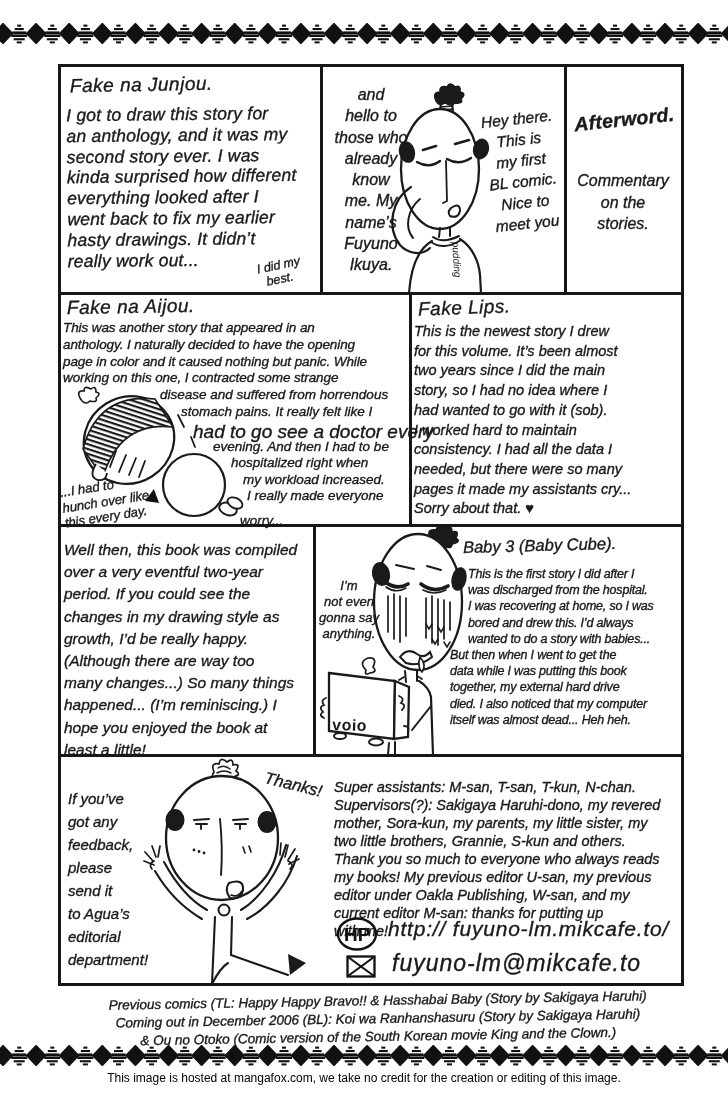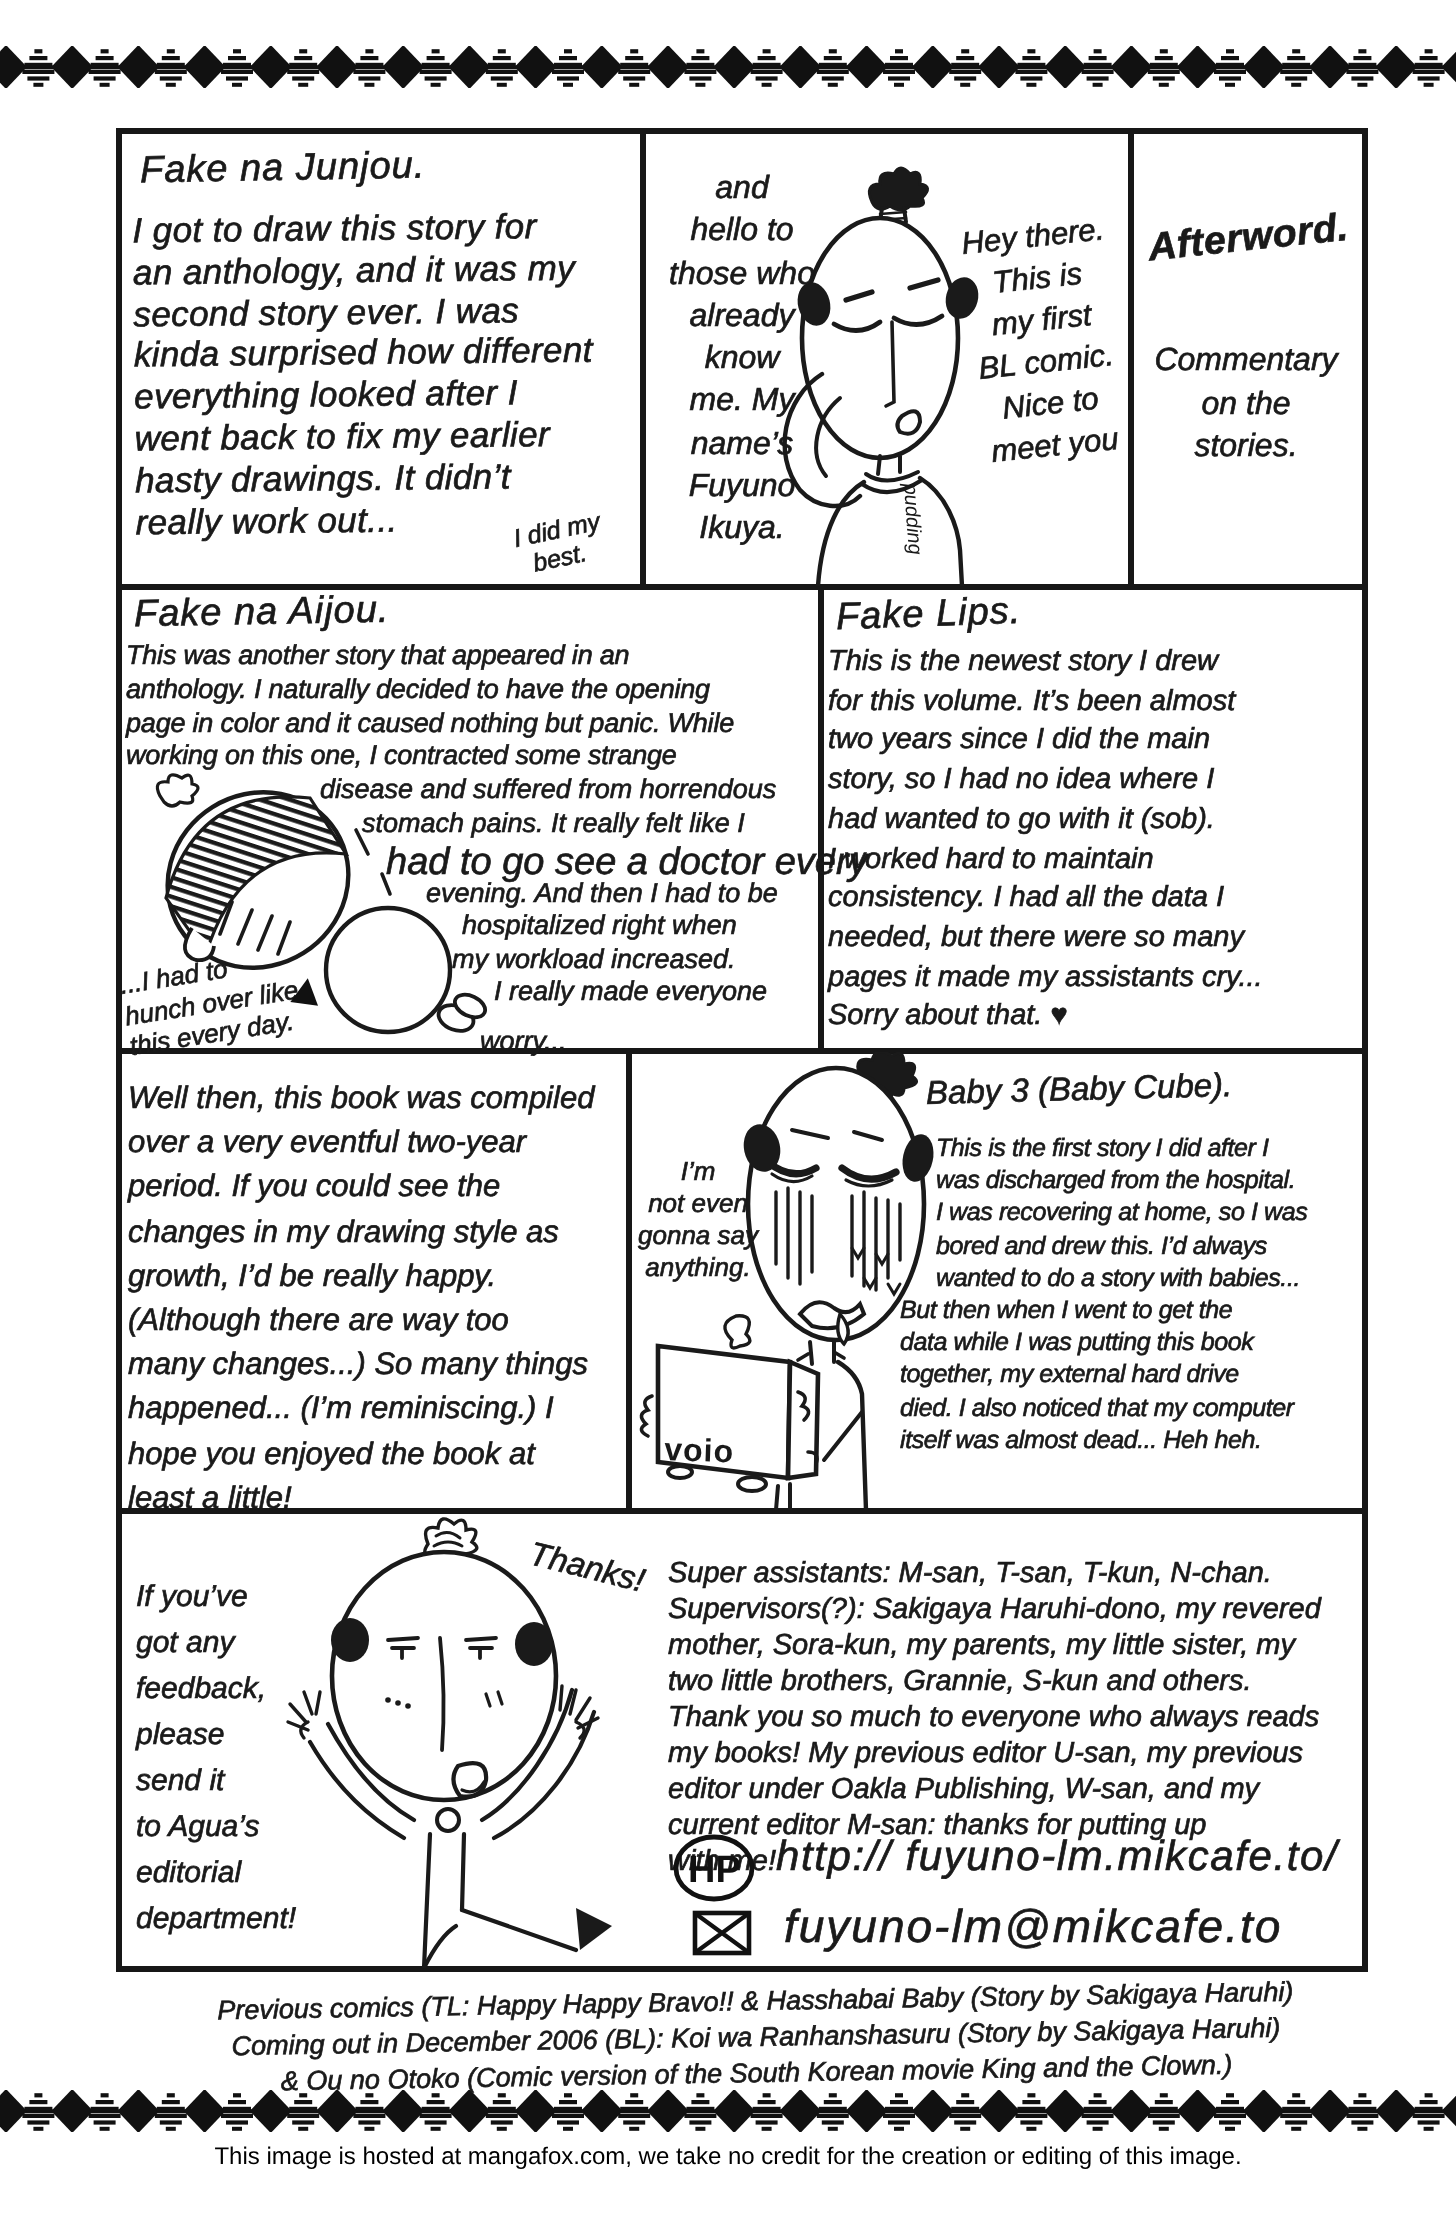--- a/index.html
+++ b/index.html
@@ -170,21 +170,21 @@
   <div class="abs hw" style="left:63px;top:320px;font-size:13.5px;line-height:16.8px;letter-spacing:-0.1px">
     This was another story that appeared in an<br>
     anthology. I naturally decided to have the opening<br>
     page in color and it caused nothing but panic. While<br>
     working on this one, I contracted some strange
   </div>
   <div class="abs hw" style="left:181px;top:404px;font-size:13.5px;">stomach pains. It really felt like I</div>
   <div class="abs hw" style="left:193px;top:421px;font-size:19px;font-style:italic;">had to go see a doctor every</div>
   <div class="abs hw" style="left:213px;top:439px;font-size:13.5px;">evening. And then I had to be</div>
   <div class="abs hw" style="left:231px;top:455px;font-size:13.5px;">hospitalized right when</div>
-  <div class="abs hw" style="left:226px;top:472px;font-size:13.5px;">my workload increased.</div>
+  <div class="abs hw" style="left:243px;top:472px;font-size:13.5px;">my workload increased.</div>
   <div class="abs hw" style="left:247px;top:488px;font-size:13.5px;">I really made everyone</div>
   <div class="abs hw" style="left:240px;top:513px;font-size:13.5px;">worry...</div>
   <div class="abs hw" style="left:62px;top:478px;font-size:13px;line-height:15.5px;transform:rotate(-9deg)">...I had to<br>hunch over like<br>this every day.</div>
   <div class="abs" style="left:146px;top:489px;width:0;height:0;border-left:7px solid transparent;border-right:7px solid transparent;border-bottom:13px solid #111;transform:rotate(8deg)"></div>
 
   <div class="abs hw title" style="left:418px;top:297px;transform:rotate(-2deg)">Fake Lips.</div>
   <div class="abs hw" style="left:64px;top:539px;font-size:15.5px;line-height:22.2px;">
     Well then, this book was compiled<br>
     over a very eventful two-year<br>
     period. If you could see the<br>

